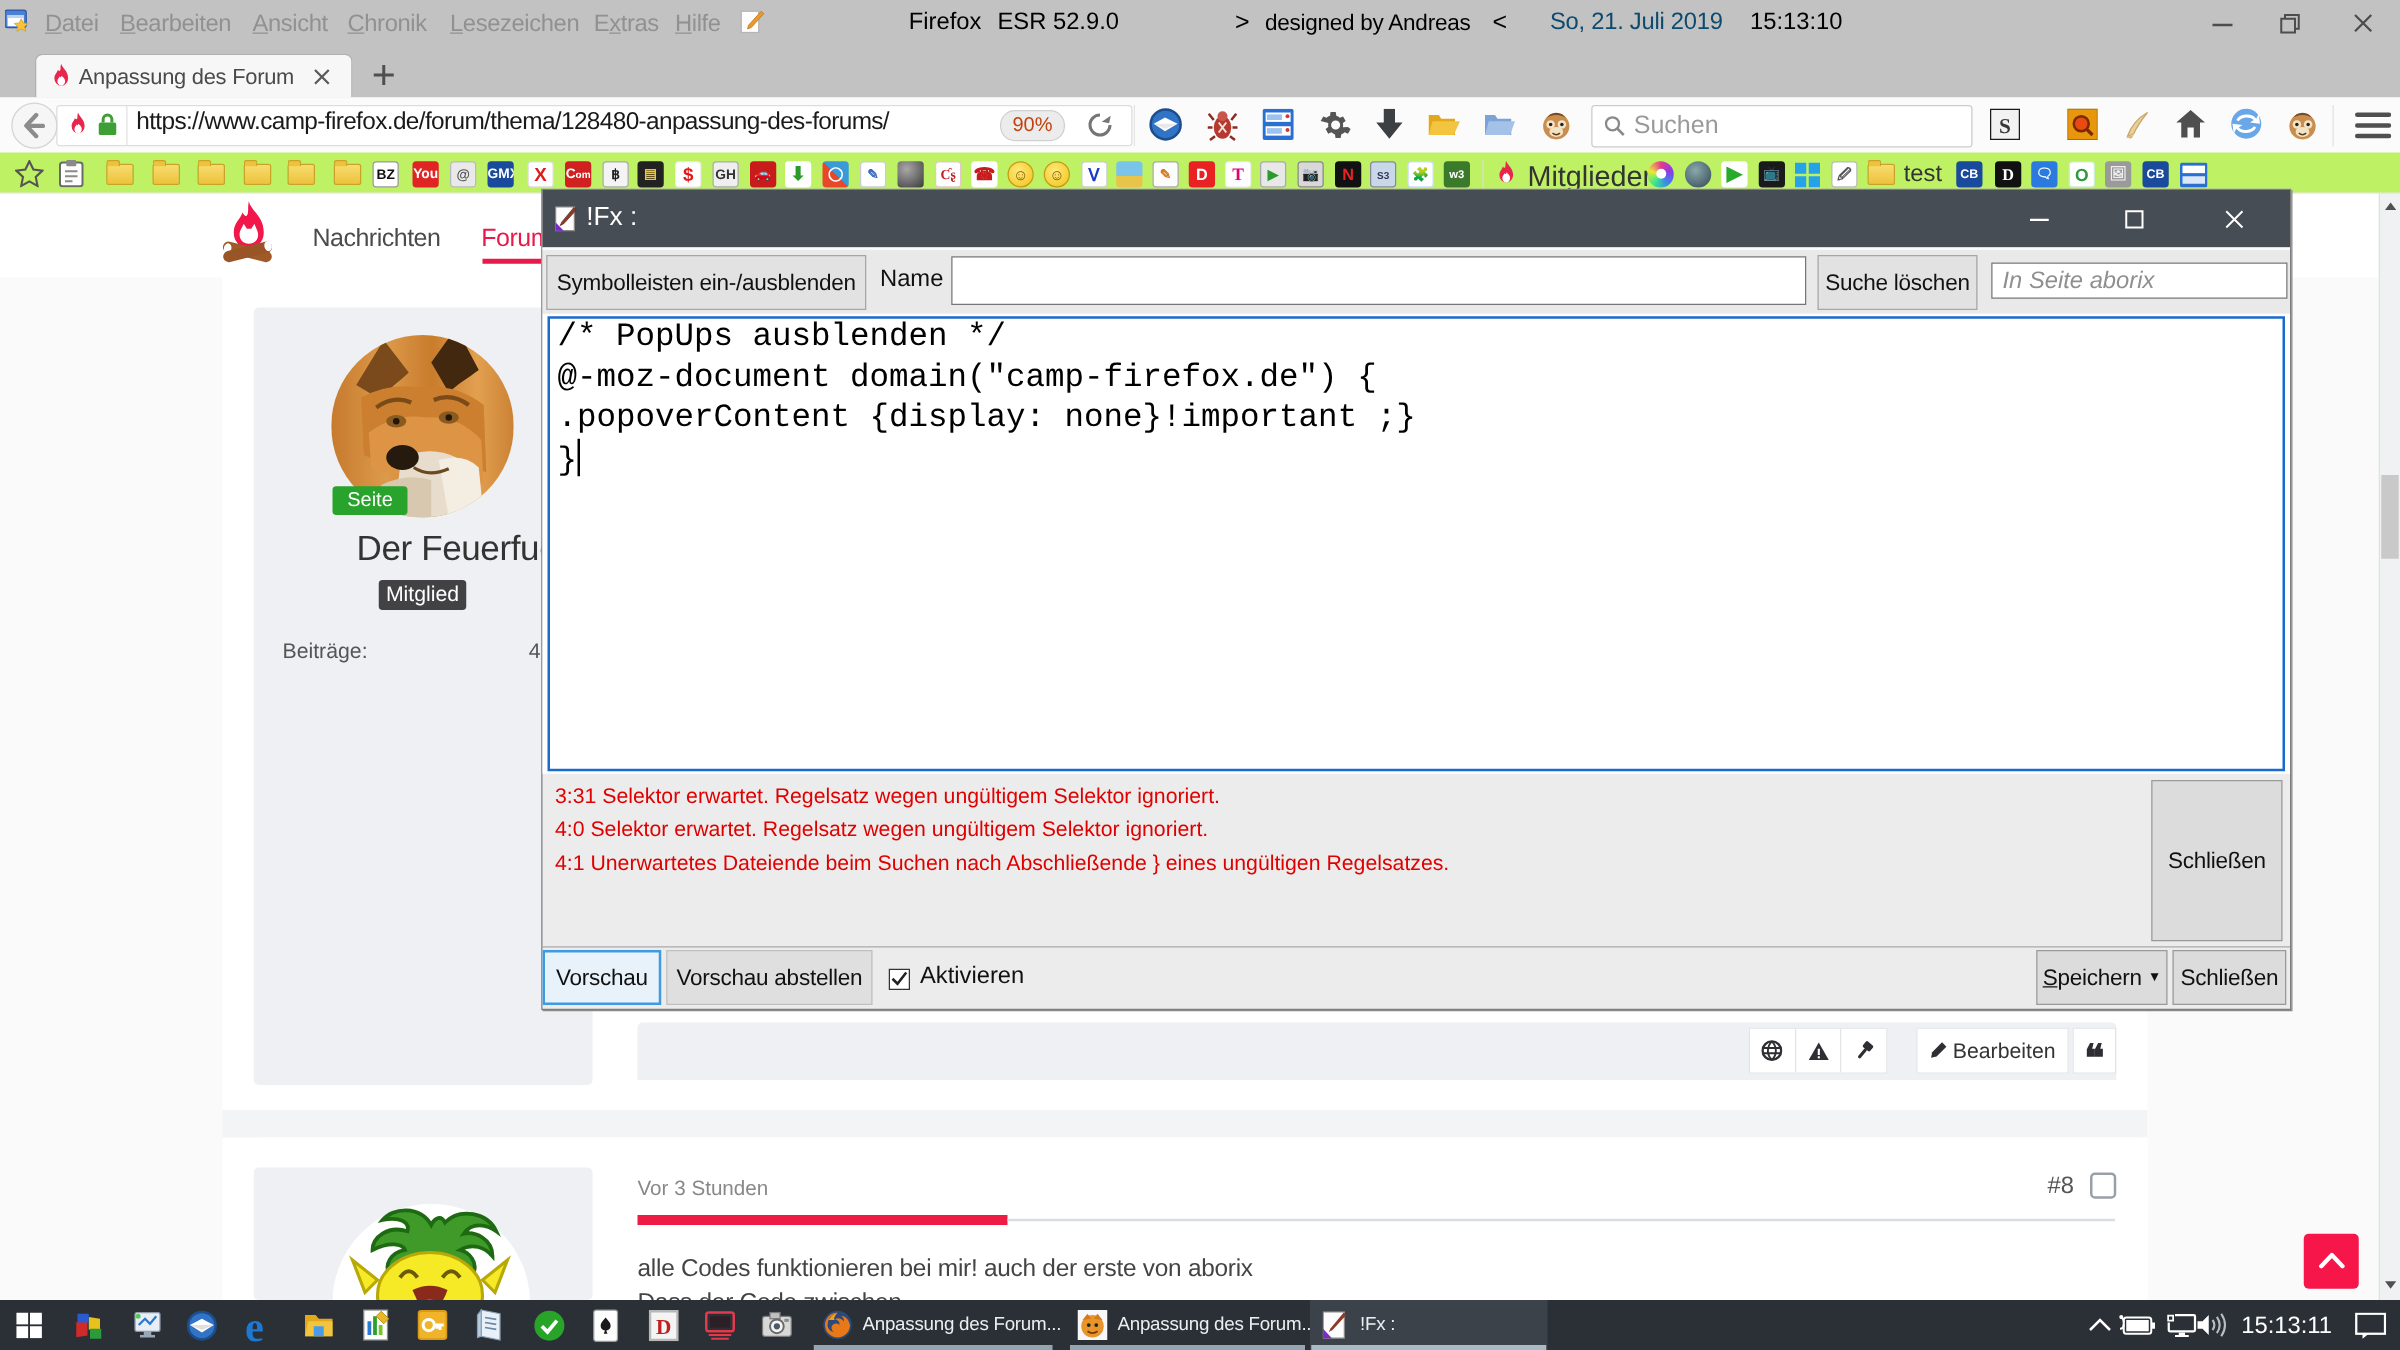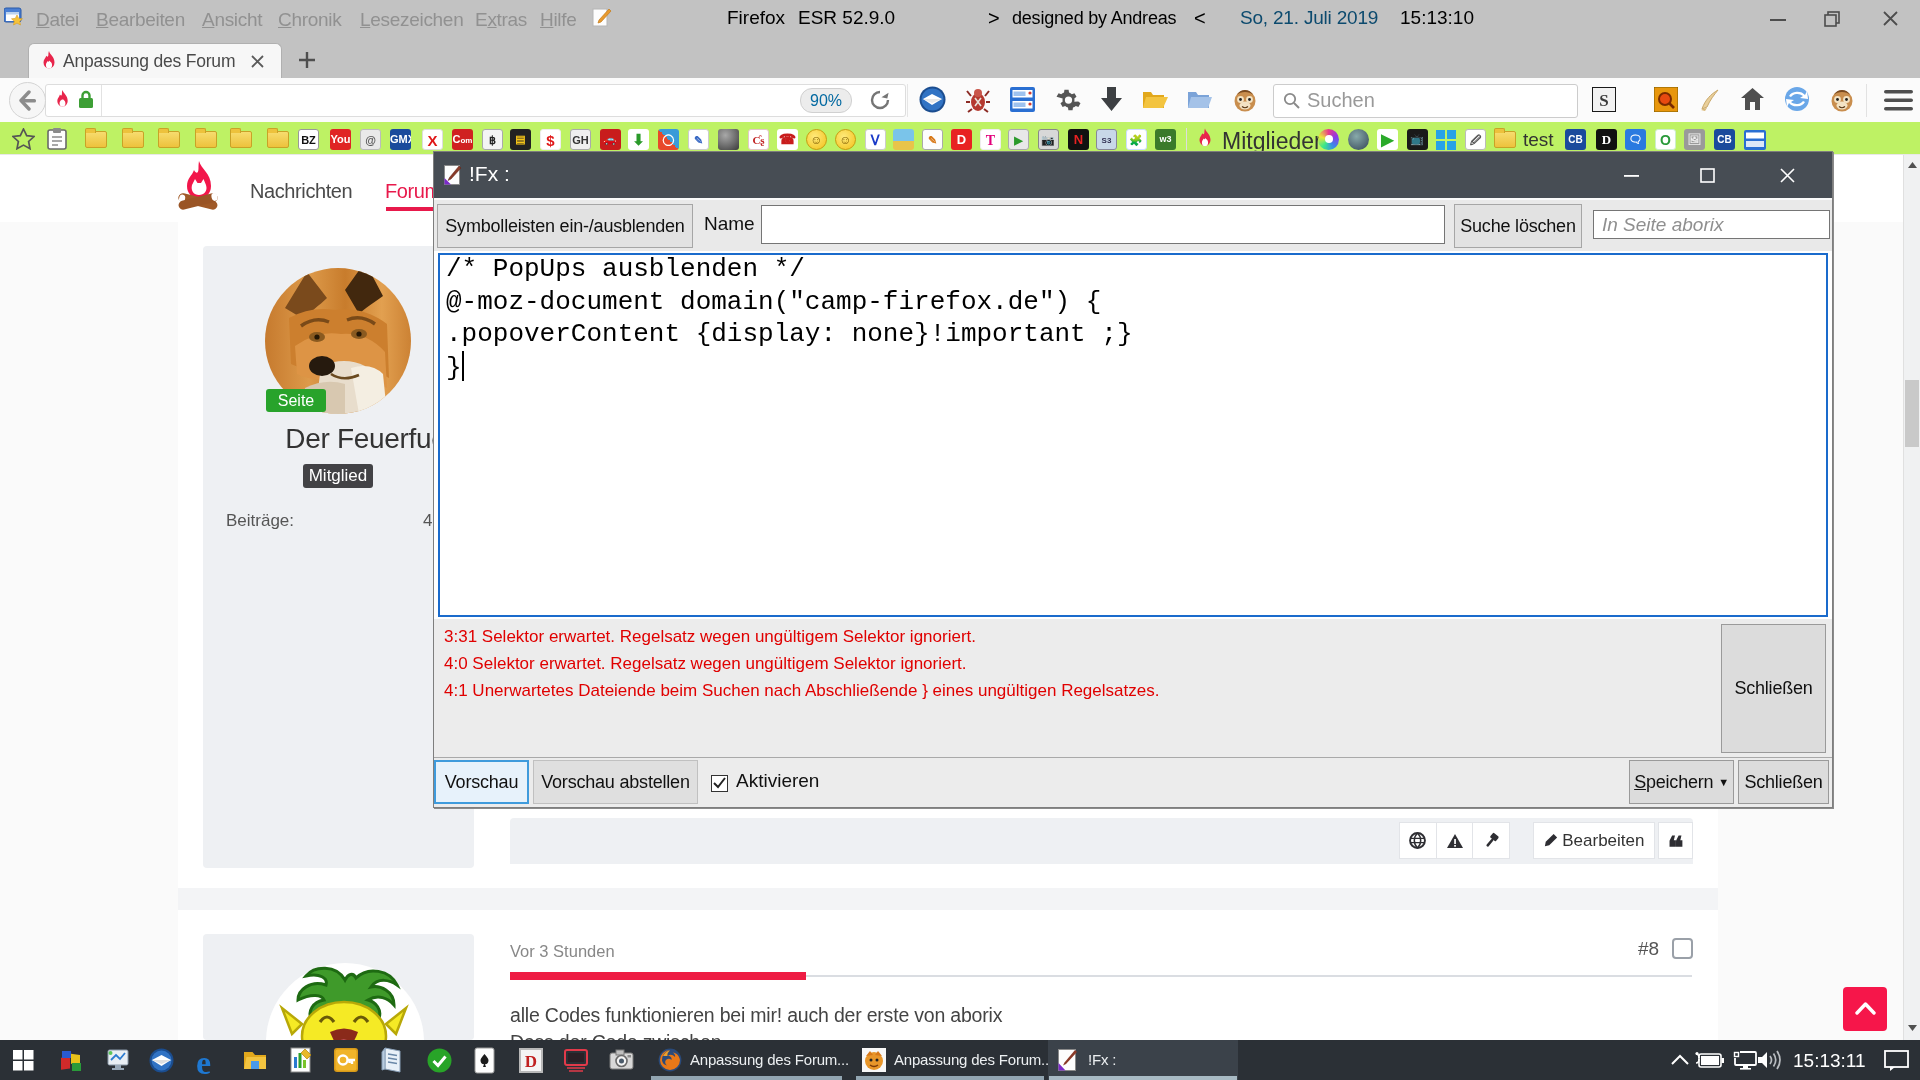--- a/index.html
+++ b/index.html
@@ -96,21 +96,22 @@
       </svg>
   <svg class="ab" style="left:54px;top:11px" width="17" height="21" viewBox="0 0 18 20">
         <path d="M9 0 C10 4 14.5 5.5 14.5 11.5 A5.5 6 0 0 1 3.5 11.5 C3.5 8.5 5.5 7.5 6.3 4.7 C7.2 6.2 8.4 6.2 8.4 3.6 C8.4 2 8.6 1.2 9 0Z" fill="#e8254b"></path>
         <path d="M9 17.5 A3.1 3.6 0 0 1 5.9 13.9 C5.9 12.1 7.1 11.7 7.6 10.1 C8.2 11.1 9 11 9 9.5 C10.5 10.7 12.1 11.8 12.1 13.9 A3.1 3.6 0 0 1 9 17.5Z" fill="#fff"></path>
       </svg>
   <svg class="ab" style="left:78px;top:12px" width="16" height="19">
         <rect x="1" y="8" width="14" height="10" rx="1.5" fill="#3d9f35"></rect>
         <path d="M4.5 8 V5.5 A3.5 3.5 0 0 1 11.5 5.5 V8" stroke="#3d9f35" stroke-width="2.4" fill="none"></path>
       </svg>
   <div class="ab" style="left:101px;top:7px;width:1px;height:31px;background:#e2e2e2"></div>
-  <div class="ab" style="left:800px;top:10px;width:52px;height:25px;background:#ececec;border:1px solid #d0d0d0;border-radius:12px;font-size:16px;color:#0369a1;text-align:center;line-height:23px">90%</div>
+  <span class="ab" style="left:109px;top:8px;font-size:19.5px;color:#1a1a1a;letter-spacing:-0.5px">https://www.camp-firefox.de/forum/thema/128480-anpassung-des-forums/</span>
+  <div class="ab" style="left:800px;top:10px;width:52px;height:25px;background:#ececec;border:1px solid #d0d0d0;border-radius:12px;font-size:16px;color:#c2410c;text-align:center;line-height:23px">90%</div>
   <svg class="ab" style="left:868px;top:10px" width="24" height="24" viewBox="0 0 24 24">
         <path d="M12 4 a8 8 0 1 0 8 8" fill="none" stroke="#757575" stroke-width="2.4"></path>
         <path d="M20 4 v6 h-6z" fill="#757575" transform="rotate(12 17 7)"></path>
       </svg>
   <div class="ab" style="left:907px;top:6px;width:1px;height:33px;background:#e5e5e5"></div>
   <svg class="ab" style="left:919px;top:8px" width="27" height="27">
         <circle cx="13.5" cy="13.5" r="13" fill="#1b4d8f"></circle>
         <circle cx="13.5" cy="13.5" r="11" fill="#3173c4"></circle>
         <path d="M4 13 L13 8 L23 13 L13 19Z" fill="#fff"></path>
         <path d="M4 13 L13 17 L23 13" fill="#e8e8e8"></path>

